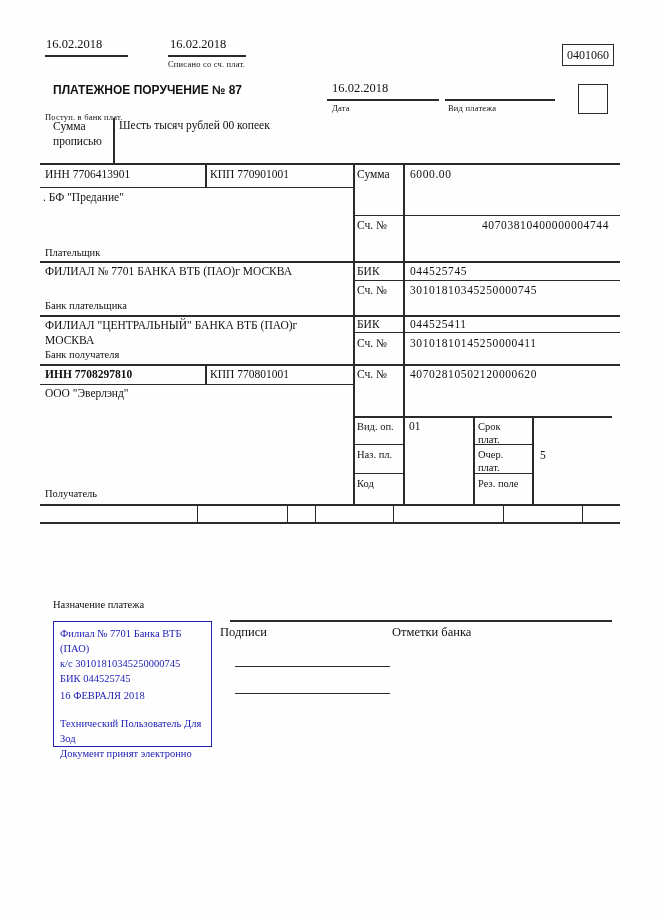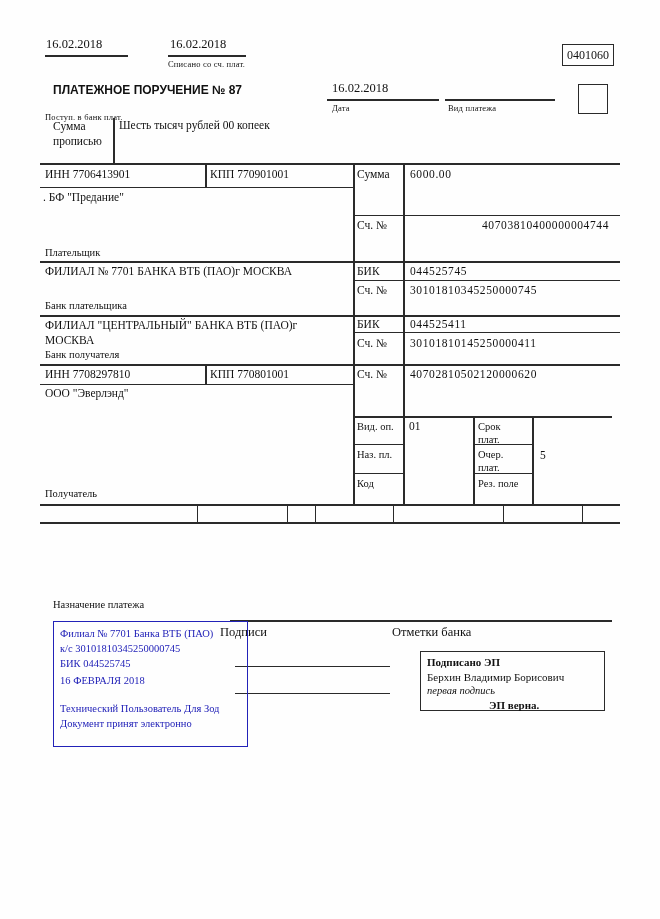--- a/index.html
+++ b/index.html
@@ -98,21 +98,21 @@
   <span class="abs t11 num" style="left:410px;top:284px;">30101810345250000745</span>
   <span class="abs t10" style="left:45px;top:300px;">Банк плательщика</span>
 
   <span class="abs t11 wrap" style="left:45px;top:318px;width:300px;line-height:15px;">ФИЛИАЛ "ЦЕНТРАЛЬНЫЙ" БАНКА ВТБ (ПАО)г МОСКВА</span>
   <span class="abs t11" style="left:357px;top:318px;">БИК</span>
   <span class="abs t11 num" style="left:410px;top:318px;">044525411</span>
   <span class="abs t11" style="left:357px;top:337px;">Сч. №</span>
   <span class="abs t11 num" style="left:410px;top:337px;">30101810145250000411</span>
   <span class="abs t10" style="left:45px;top:349px;">Банк получателя</span>
 
-  <span class="abs t11" style="left:45px;top:368px;">ИНН 7708297810</span>
+  <span class="abs t11" style="left:45px;top:368px;font-weight:bold;">ИНН 7708297810</span>
   <span class="abs t11" style="left:210px;top:368px;">КПП 770801001</span>
   <span class="abs t11" style="left:357px;top:368px;">Сч. №</span>
   <span class="abs t11 num" style="left:410px;top:368px;">40702810502120000620</span>
   <span class="abs t11" style="left:45px;top:387px;">ООО "Эверлэнд"</span>
   <span class="abs t10" style="left:45px;top:488px;">Получатель</span>
 
   <span class="abs t10" style="left:357px;top:421px;">Вид. оп.</span>
   <span class="abs t11" style="left:409px;top:420px;text-align:right;">01</span>
   <span class="abs t10 wrap" style="left:478px;top:420px;width:40px;line-height:13px;">Срок плат.</span>
   <span class="abs t10" style="left:357px;top:449px;">Наз. пл.</span>
@@ -122,29 +122,23 @@
   <span class="abs t10" style="left:478px;top:478px;">Рез. поле</span>
 
   <span class="abs t10" style="left:53px;top:599px;">Назначение платежа</span>
 
   <div class="hl" style="left:230px;top:620px;width:382px;height:1.5px;"></div>
   <span class="abs t12 ctr" style="left:220px;top:625px;width:155px;">Подписи</span>
   <span class="abs t12 ctr" style="left:392px;top:625px;width:210px;">Отметки банка</span>
   <div class="hl" style="left:235px;top:666px;width:155px;height:1.2px;"></div>
   <div class="hl" style="left:235px;top:693px;width:155px;height:1.2px;"></div>
 
-  <div class="stamp" style="left: 53px; top: 621px; width: 195px; height: 126px; border-color: rgb(34, 34, 184); color: rgb(34, 34, 184);">
+  <div class="stamp" style="left: 53px; top: 621px; width: 159px; height: 126px; border-color: rgb(34, 34, 184); color: rgb(34, 34, 184);">
     <div>Филиал № 7701 Банка ВТБ (ПАО)</div>
     <div>к/с 30101810345250000745</div>
     <div>БИК 044525745</div>
     <div style="margin-top:2px;">16 ФЕВРАЛЯ 2018</div>
     <div style="margin-top:13px;">Технический Пользователь Для Зод</div>
     <div>Документ принят электронно</div>
   </div>
 
-  <div class="esign" style="left:420px;top:651px;width:185px;height:60px;">
-    <div class="b ctr">Подписано ЭП</div>
-    <div>Берхин Владимир Борисович</div>
-    <div class="i t10">первая подпись</div>
-    <div class="b" style="margin-left:62px;margin-top:-1px;">ЭП верна.</div>
-  </div>
 
 </div>
 
 </body></html>

